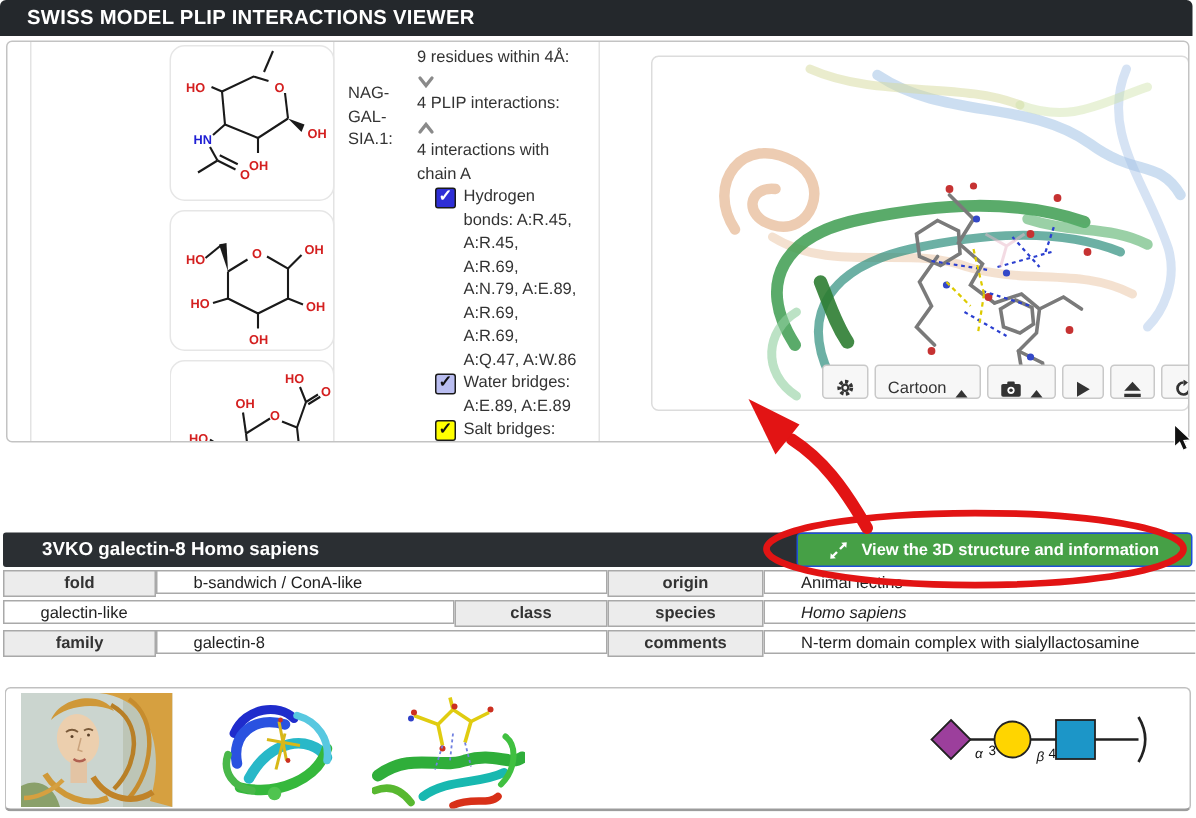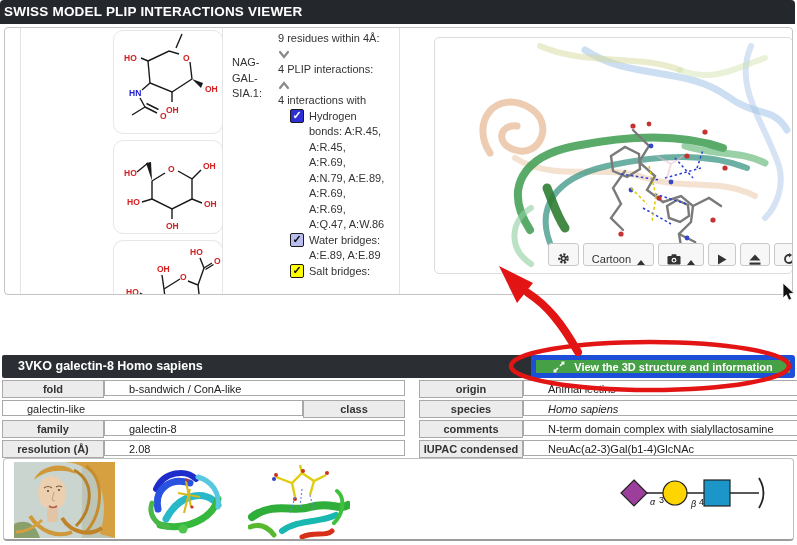--- a/index.html
+++ b/index.html
@@ -1,19 +1,19 @@
 <!DOCTYPE html>
 <html><head>
 <meta charset="utf-8">
 <style>
   html,body{margin:0;padding:0;background:#fff;}
   .page{position:relative;width:797px;height:545px;font-family:"Liberation Sans",sans-serif;overflow:hidden;background:#fff;}
 
   
-  .app-header{position:absolute;left:0;top:0;width:795px;height:24px;background:#24282c;border-radius:4px 4px 0 0;box-sizing:border-box;color:#fff;font-size:13.5px;font-weight:bold;line-height:24px;padding-left:4px;letter-spacing:.2px;}
+  .app-header{position:absolute;left:0;top:0;width:795px;height:24px;background:#24282c;border-radius:4px 4px 0 0;box-sizing:border-box;color:#fff;font-size:13.5px;font-weight:bold;line-height:24px;padding-left:18px;letter-spacing:.2px;}
 
   
   .top-panel{position:absolute;left:4px;top:27px;width:789px;height:268px;background:#fff;border:1px solid #c3c3c3;border-radius:4px;box-sizing:border-box;overflow:hidden;}
   .vline{position:absolute;top:0;bottom:0;width:1px;background:#e3e3e3;}
   .gutter{left:15px;} .cards-edge{left:217px;} .col-div{left:394px;}
 
   .chem-card{position:absolute;left:108px;width:110px;background:#fff;border:1px solid #e6e6e6;border-radius:10px;box-sizing:border-box;overflow:hidden;}
   .card1{top:2px;height:104px;} .card2{top:112px;height:94px;} .card3{top:212px;height:85px;border-bottom:none;border-radius:10px 10px 0 0;}
   .chem-card svg{display:block;}
   .atom-r{fill:#d42020;font-weight:bold;font-size:8.5px;}
@@ -31,23 +31,23 @@
   .cont{height:15.5px;padding-left:31px;white-space:nowrap;}
 
   .viewer{position:absolute;left:429px;top:9px;width:357px;height:235px;border:1px solid #dcdcdc;border-radius:5px;overflow:hidden;background:#fff;}
   .toolbar{position:absolute;right:-12px;bottom:7px;display:flex;gap:4px;}
   .tbtn{height:23px;background:#f7f7f7;border:1px solid #c9c9c9;border-radius:3px;display:flex;align-items:flex-end;justify-content:center;font-size:11px;color:#333;padding:0 8px;box-sizing:border-box;cursor:pointer;white-space:nowrap;}
   .caret-up{width:0;height:0;border-left:4px solid transparent;border-right:4px solid transparent;border-bottom:5px solid #333;margin-left:6px;}
 
   
   .details{position:absolute;left:2px;top:355px;width:791px;}
   .details-header{position:relative;height:23px;background:#2b2f33;border-radius:2px;}
-  .details-title{color:#fff;font-size:12.5px;font-weight:bold;line-height:23px;padding-left:16px;}
-  .view-btn{position:absolute;right:-2px;top:0;width:264px;height:23px;background:#46a046;border:5px solid #1d4ed8;border-radius:3px;box-sizing:border-box;display:flex;align-items:center;justify-content:center;gap:9px;color:#fff;font-size:11px;font-weight:bold;cursor:pointer;}
-  .drow{display:flex;gap:14px;margin-top:2px;}
+  .details-title{color:#fff;font-size:12.5px;font-weight:bold;line-height:23px;padding-left:26px;}
+  .view-btn{position:absolute;right:-2px;top:0;width:264px;height:23px;background:#46a046;border:1px solid #1d4ed8;border-radius:3px;box-sizing:border-box;display:flex;align-items:center;justify-content:center;gap:9px;color:#fff;font-size:11px;font-weight:bold;cursor:pointer;}
+  .drow{display:flex;gap:0;margin-top:2px;}
   .pair{display:flex;}
   .cell{border:1px solid #a9a9a9;height:16px;line-height:16px;font-size:11px;color:#222;box-sizing:content-box;background:#fff;overflow:hidden;white-space:nowrap;}
   .lbl{background:#ececec;font-weight:bold;text-align:center;color:#333;}
   .w-l1{width:100px;} .w-v1{width:293px;} .w-l2{width:102px;} .w-v2{width:288px;}
   .val{padding-left:24px;box-sizing:border-box;}
   .val.w-v1{width:301px;} .val.w-v2{width:296px;}
   .it{font-style:italic;}
 
   
   .media{position:absolute;left:3px;top:458px;width:791px;height:83px;border:1px solid #c0c0c0;border-bottom:2px solid #9c9c9c;border-radius:4px;box-sizing:border-box;background:#fff;}
@@ -154,20 +154,21 @@
             <path d="M2,2 L6,7 L10,2" stroke="#8a8a8a" stroke-width="2.2" fill="none" stroke-linecap="round"></path>
           </svg>
       </div>
       <div class="iline">4 PLIP interactions:</div>
       <div class="chevrow">
         <svg width="12" height="9" viewBox="0 0 12 9">
             <path d="M2,7 L6,2 L10,7" stroke="#8a8a8a" stroke-width="2.2" fill="none" stroke-linecap="round"></path>
           </svg>
       </div>
       <div class="iline">4 interactions with</div>
+      <div class="iline">chain A</div>
 
       <div class="cbrow">
         <span class="cb cb0">✓</span>
         <span>Hydrogen</span>
       </div>
       <div class="cont">bonds: A:R.45,</div>
       <div class="cont">A:R.45,</div>
       <div class="cont">A:R.69,</div>
       <div class="cont">A:N.79, A:E.89,</div>
       <div class="cont">A:R.69,</div>
@@ -325,30 +326,20 @@
       </div>
     </div>
     <div class="drow">
       <div class="pair">
         <div class="cell lbl w-l1">family</div>
         <div class="cell val w-v1">galectin-8</div>
       </div>
       <div class="pair">
         <div class="cell lbl w-l2">comments</div>
         <div class="cell val w-v2">N-term domain complex with sialyllactosamine</div>
-      </div>
-    </div>
-    <div class="drow">
-      <div class="pair">
-        <div class="cell lbl w-l1">resolution (Å)</div>
-        <div class="cell val w-v1">2.08</div>
-      </div>
-      <div class="pair">
-        <div class="cell lbl w-l2">IUPAC condensed</div>
-        <div class="cell val w-v2">NeuAc(a2-3)Gal(b1-4)GlcNAc</div>
       </div>
     </div>
   </div>
 
   <div class="media">
     <div class="thumb venus">
       <svg width="101" height="76" viewBox="0 0 101 76">
         <rect width="101" height="76" fill="#cbd5cf"></rect>
         <rect x="68" width="33" height="76" fill="#b3b8a2" opacity="0.55"></rect>
         <path d="M52,0 C88,4 96,38 86,72 L101,76 L101,0 Z" fill="#d6a040"></path>

